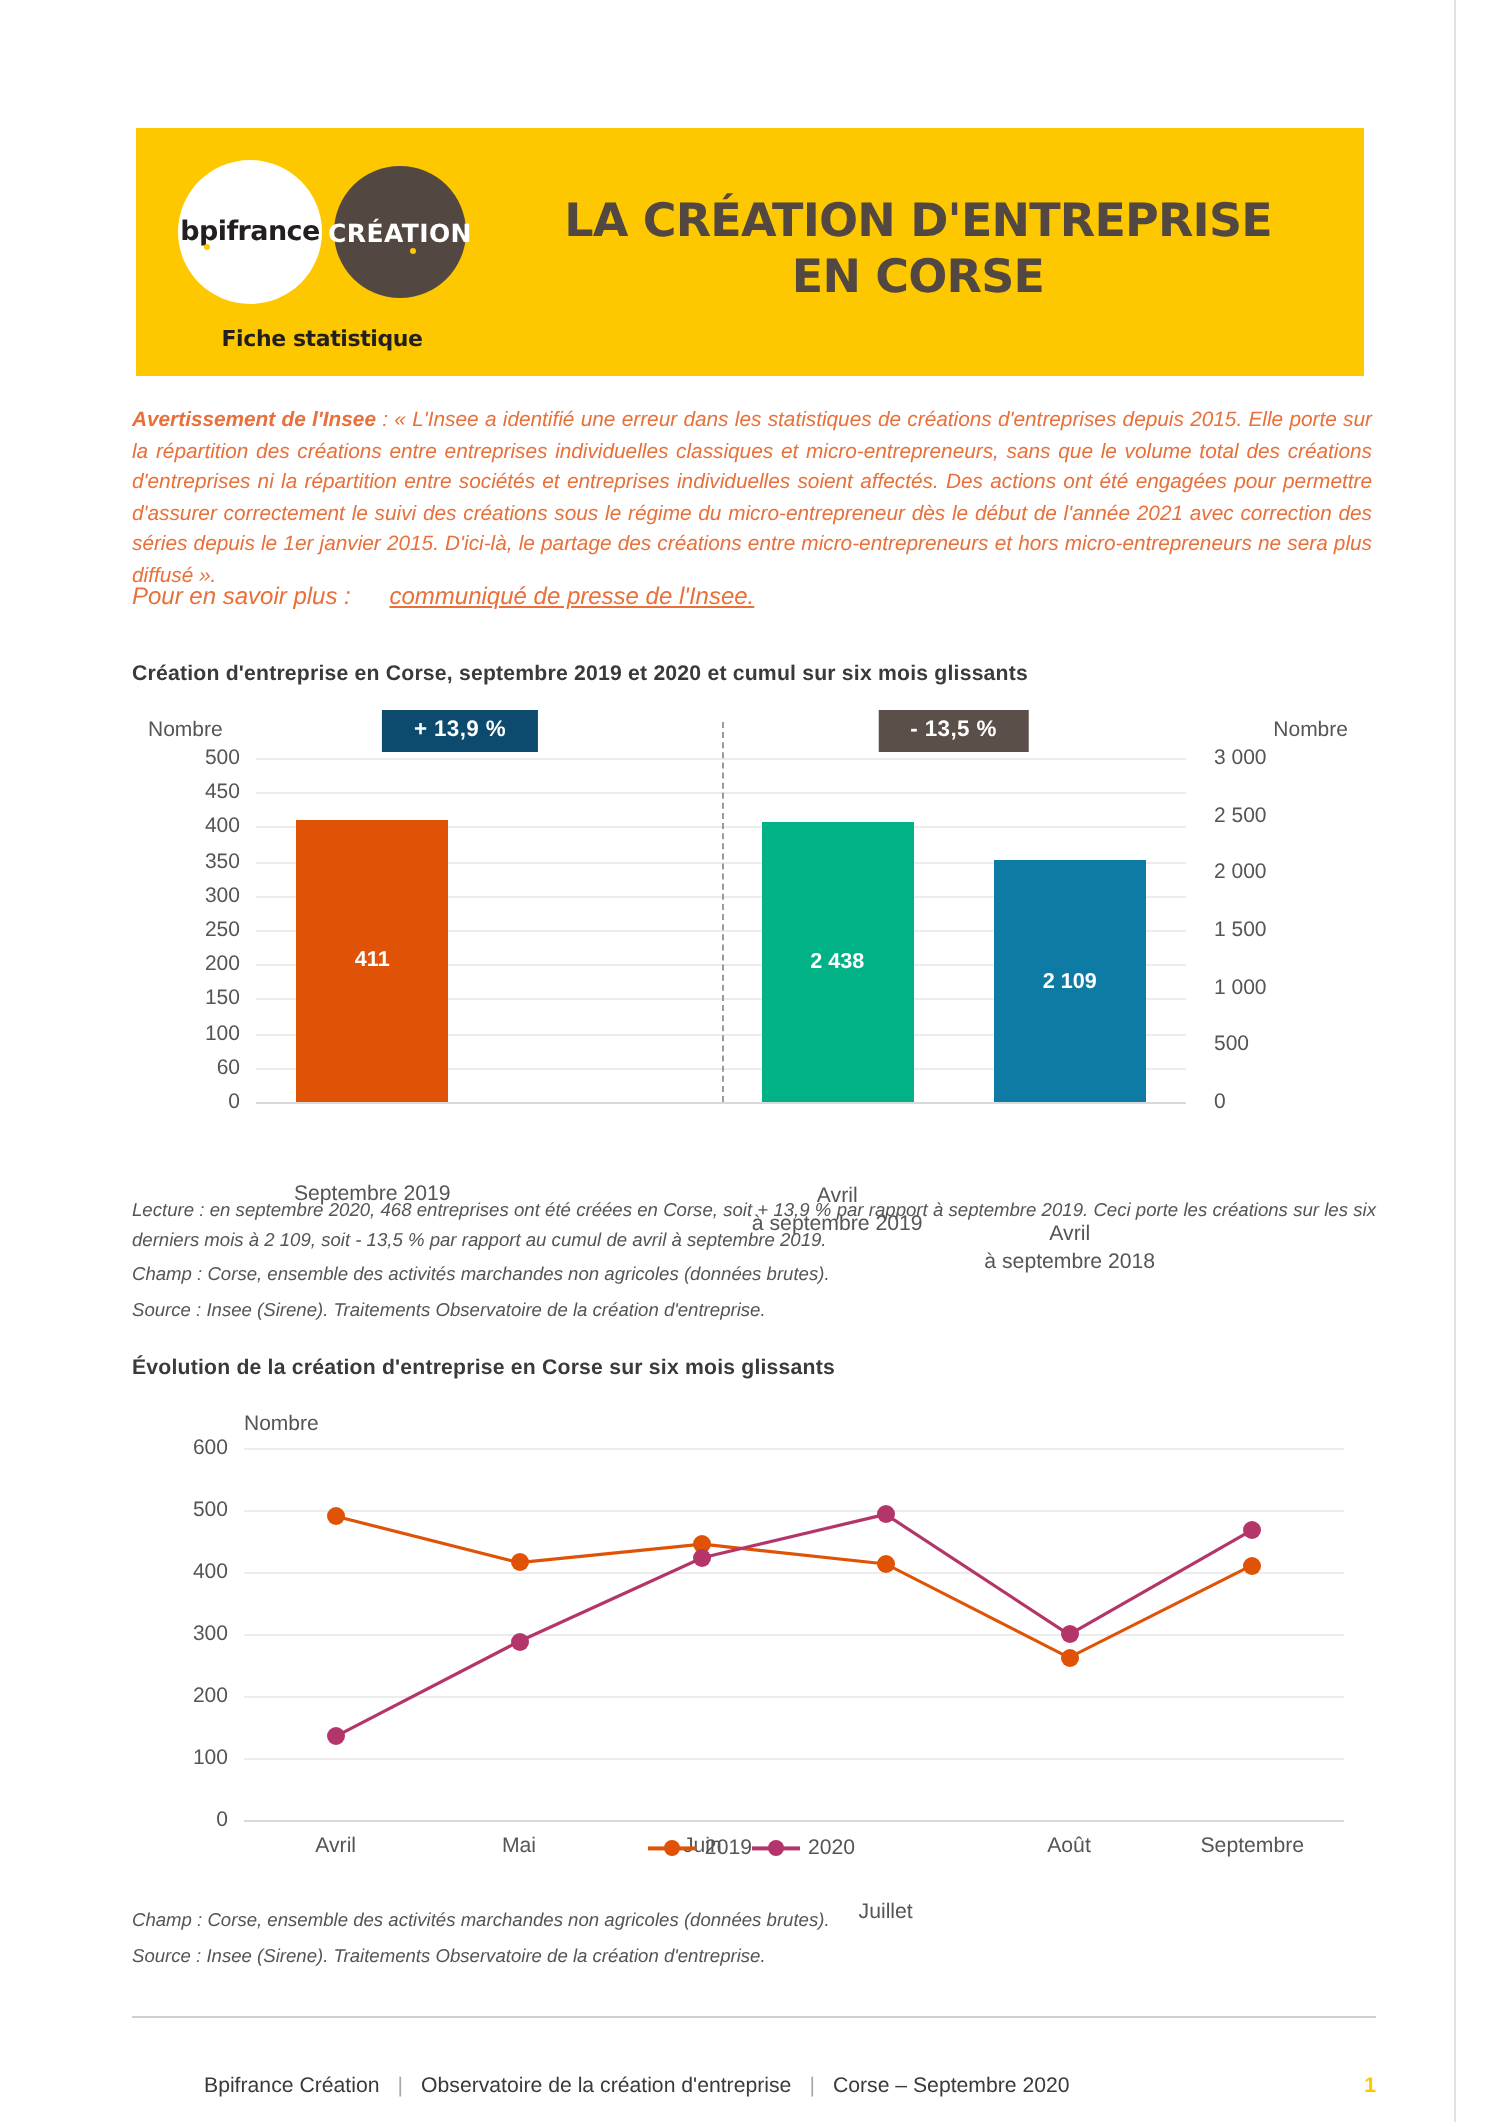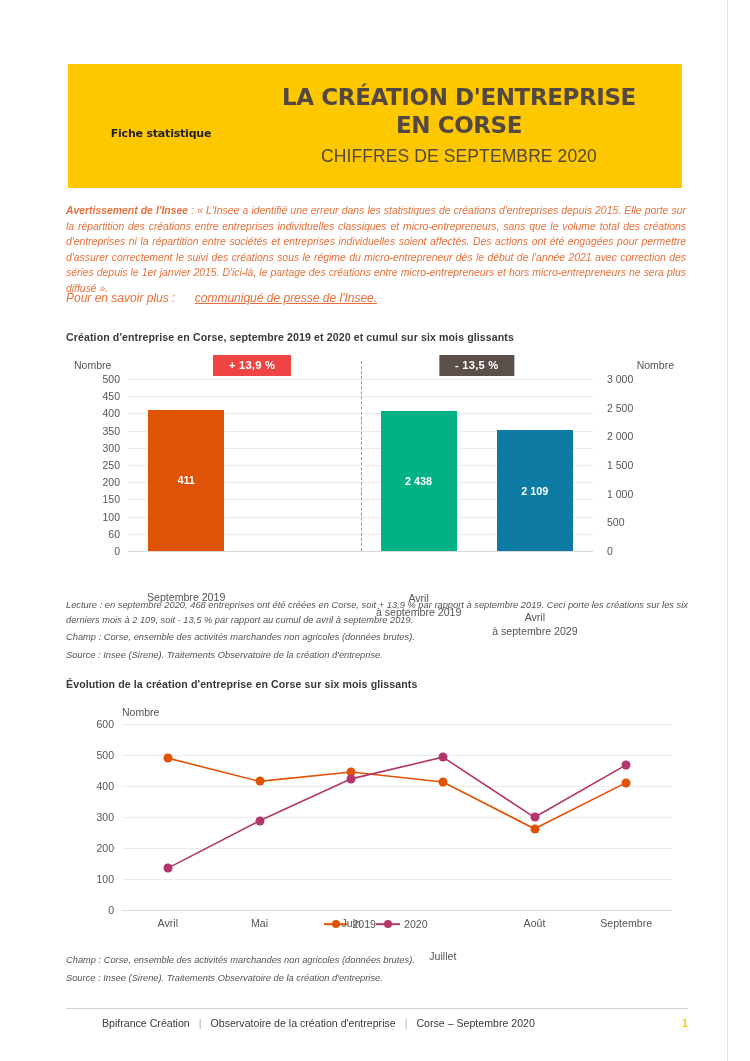--- a/index.html
+++ b/index.html
@@ -222,21 +222,21 @@
     transform: translateY(-50%);
   }
   .legend-mark .lm-dot {
     position: absolute; top: 50%; left: 50%; width: 8px; height: 8px;
     border-radius: 50%; transform: translate(-50%, -50%);
   }
 
   
   .footer {
     position: absolute;
-    left: 66px; bottom: 32px; width: 622px;
+    left: 66px; bottom: 12px; width: 622px;
     display: flex; align-items: center;
     border-top: 0;
     font-size: 10.6px; color: #3a3a3a; padding-left: 36px;
   }
   .footer-line {
     position: absolute; left: 66px; bottom: 52px; width: 622px;
     height: 1px; background: #d0d0d0;
   }
   .footer-sep { margin: 0 9px; color: #a9a9a9; }
   .footer-page {
@@ -249,26 +249,33 @@
 </style>
 </head>
 <body>
 
 <div class="page">
 
   <div class="side-rule"></div>
 
   <div class="banner">
     <div class="banner-left">
+      <div class="logo-row">
+        <div class="logo-circle-white">
+          <span class="logo-bpi">bpifrance<span class="dot"></span></span>
+        </div>
+        <div class="logo-circle-dark">
+          <span class="logo-creation">CRÉATION<span class="dot"></span></span>
+        </div>
+      </div>
       <div class="fiche-stat">Fiche statistique</div>
     </div>
     <div class="banner-right">
       <div class="banner-title">LA CRÉATION D'ENTREPRISE</div>
       <div class="banner-title">EN CORSE</div>
-      <div class="banner-sub">CHIFFRES DE SEPTEMBRE 2020</div>
     </div>
   </div>
 
   <div class="warning">
     <b>Avertissement de l'Insee</b><span> : « L'Insee a identifié une erreur dans les statistiques de créations d'entreprises depuis 2015. Elle porte sur la répartition des créations entre entreprises individuelles classiques et micro-entrepreneurs, sans que le volume total des créations d'entreprises ni la répartition entre sociétés et entreprises individuelles soient affectés. Des actions ont été engagées pour permettre d'assurer correctement le suivi des créations sous le régime du micro-entrepreneur dès le début de l'année 2021 avec correction des séries depuis le 1er janvier 2015. D'ici-là, le partage des créations entre micro-entrepreneurs et hors micro-entrepreneurs ne sera plus diffusé ».</span>
   </div>
   <div class="warning-more">
     <span>Pour en savoir plus :</span>
     <a class="lnk" href="#">communiqué de presse de l'Insee.</a>
   </div>
@@ -318,25 +325,25 @@
           <span class="bar-value">2 438</span>
           <div class="bar-cat" style="top: 32.2213px; margin-top: 147.779px;">
             <div>Avril</div>
             <div>à septembre 2019</div>
           </div>
         </div>
         <div class="bar" style="left: 368.875px; width: 76px; height: 120.916px; background: rgb(14, 123, 165);">
           <span class="bar-value">2 109</span>
           <div class="bar-cat" style="top: 51.084px; margin-top: 128.916px;">
             <div>Avril</div>
-            <div>à septembre 2029</div>
+            <div>à septembre 2018</div>
           </div>
         </div>
         <div class="divider" style="left: 232.5px;"></div>
-        <div class="pct-badge" style="left: 124px; top: -24px; background: #ef4444; text-align: right;">+ 13,9 %</div>
+        <div class="pct-badge" style="left: 102px; top: -24px; background: #0c4a6e; text-align: right;">+ 13,9 %</div>
         <div class="pct-badge" style="left: 348.75px; top: -24px; background: rgb(91, 79, 73);">- 13,5 %</div>
       </div>
   </div>
 
   <div class="notes" id="bar-notes">
       <p>Lecture : en septembre 2020, 468 entreprises ont été créées en Corse, soit + 13,9 % par rapport à septembre 2019. Ceci porte les créations sur les six derniers mois à 2 109, soit - 13,5 % par rapport au cumul de avril à septembre 2019.</p>
       <p>Champ : Corse, ensemble des activités marchandes non agricoles (données brutes).</p>
       <p>Source : Insee (Sirene). Traitements Observatoire de la création d'entreprise.</p>
     </div>
 

